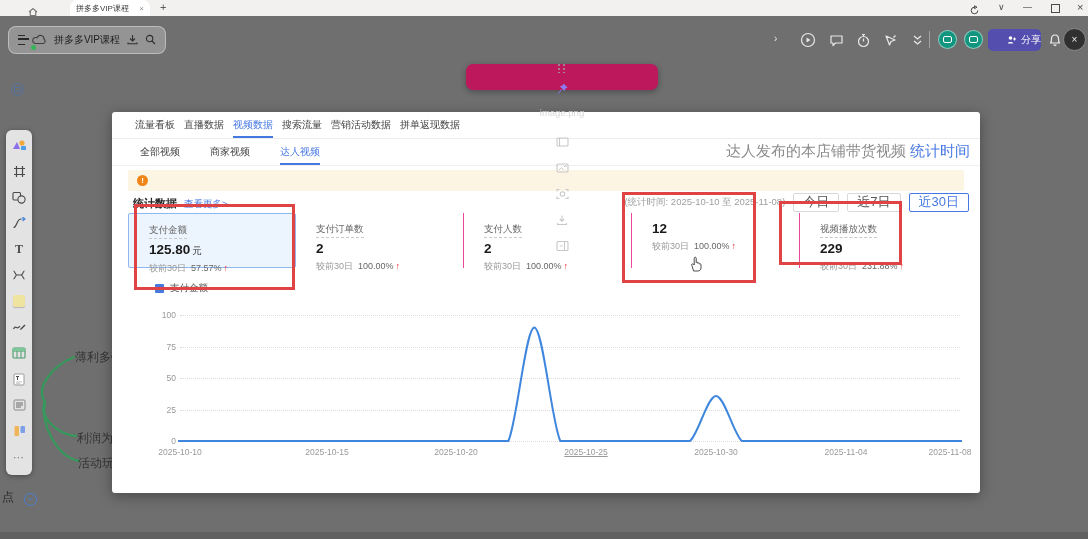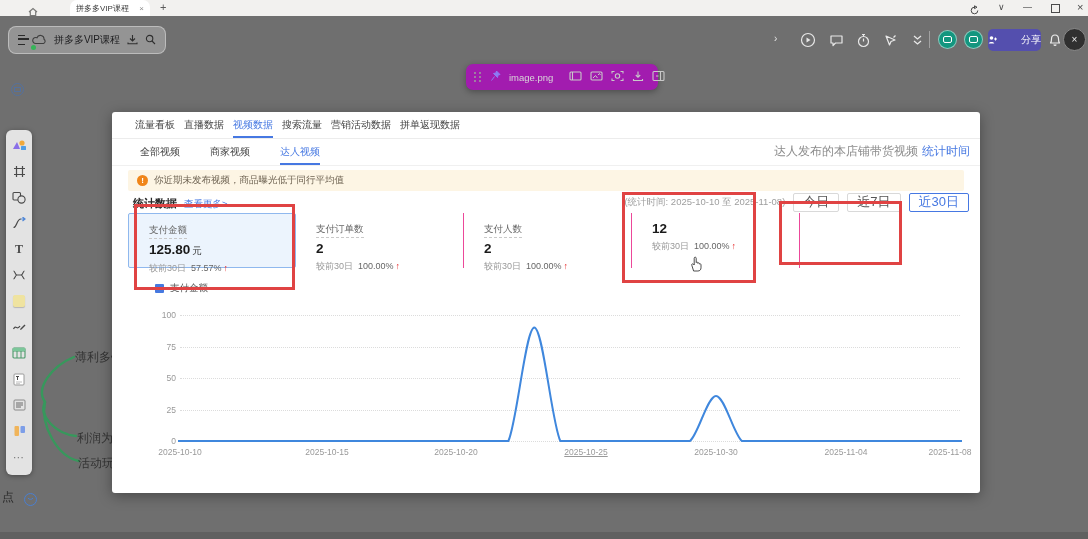--- a/index.html
+++ b/index.html
@@ -12,42 +12,42 @@
   .btab-title{font-size:8px;color:#3c3c3c;flex:1;white-space:nowrap;overflow:hidden;}
   .wctl{font-size:9px;color:#4a4a4a;top:2px;}
   
   .pill{left:8px;top:26px;width:158px;height:28px;background:rgba(255,255,255,.26);border:1px solid rgba(255,255,255,.38);border-radius:8px;display:flex;align-items:center;gap:7px;padding:0 9px;box-sizing:border-box;}
   .hamb{width:11px;height:8px;border-top:1.6px solid #2a2a2a;border-bottom:1.6px solid #2a2a2a;position:relative;}
   .hamb::after{content:"";position:absolute;left:0;top:2.2px;width:11px;height:1.6px;background:#2a2a2a;}
   .doc-title{font-size:10px;color:#1d1d1f;white-space:nowrap;}
   
   .rt-ic{top:31px;width:18px;height:18px;display:flex;align-items:center;justify-content:center;}
   .avatar{width:19px;height:19px;border-radius:50%;background:#13967f;border:1.5px solid rgba(255,255,255,.5);box-sizing:border-box;display:flex;align-items:center;justify-content:center;}
-  .share-btn{left:988px;top:29px;width:53px;height:22px;border-radius:5px;background:#544fae;display:flex;align-items:center;justify-content:space-between;gap:4px;color:#fff;font-size:10px;}
+  .share-btn{left:988px;top:29px;width:53px;height:22px;border-radius:5px;background:#544fae;display:flex;align-items:center;justify-content:flex-end;gap:4px;color:#fff;font-size:10px;}
   .avatar-dark{left:1063px;top:28px;width:23px;height:23px;border-radius:50%;background:#303030;border:1.5px solid #8a8a8a;box-sizing:border-box;display:flex;align-items:center;justify-content:center;color:#eee;font-size:10px;}
   
-  .ftool{left:466px;top:64px;width:192px;height:26px;background:#a21caf;border-radius:7px;box-shadow:0 2px 6px rgba(0,0,0,.3);display:flex;align-items:center;gap:8px;padding:0 8px;box-sizing:border-box;z-index:8;}
+  .ftool{left:466px;top:64px;width:192px;height:26px;background:#be185d;border-radius:7px;box-shadow:0 2px 6px rgba(0,0,0,.3);display:flex;align-items:center;gap:8px;padding:0 8px;box-sizing:border-box;z-index:8;flex-direction:column;}
   .dots{display:grid;grid-template-columns:3px 3px;grid-gap:2px;}
   .dots i{width:1.8px;height:1.8px;background:#9d9d9d;border-radius:50%;}
   .fname{font-size:9.5px;color:#d8d8d8;}
   .fsep{width:1px;height:14px;background:#5c5c5c;}
   
   .palette{left:6px;top:130px;width:26px;height:345px;background:#e3e3e3;border-radius:6px;box-shadow:0 1px 5px rgba(0,0,0,.35);z-index:4;display:flex;flex-direction:column;align-items:center;padding-top:2px;box-sizing:border-box;}
   .pi{width:24px;height:26px;display:flex;align-items:center;justify-content:center;color:#4a4a4a;font-size:11px;}
   .sticky{width:12px;height:12px;background:#efe3a0;border-radius:2px;box-shadow:0 1px 1px rgba(0,0,0,.2);}
   
   .branch-label{font-size:12px;color:#333;z-index:2;white-space:nowrap;}
   
   .panel{left:112px;top:112px;width:868px;height:381px;background:#fff;border-radius:3px;box-shadow:0 3px 14px rgba(0,0,0,.35);z-index:5;}
   .tabs{left:0;top:0;right:0;height:26px;border-bottom:1px solid #ececec;display:flex;align-items:center;gap:9px;padding-left:23px;}
   .tab{font-size:10px;color:#454545;height:26px;line-height:26px;position:relative;}
   .tab.active{color:#4678e2;}
   .tab.active::after{content:"";position:absolute;left:0;right:0;bottom:0;height:2px;background:#4678e2;}
   .subtabs{left:0;top:26px;right:0;height:27px;border-bottom:1px solid #f0f0f0;display:flex;align-items:center;gap:30px;padding-left:28px;}
-  .note{position:absolute;right:10px;top:0;height:27px;display:flex;align-items:center;gap:4px;font-size:12px;}
+  .note{position:absolute;right:10px;top:0;height:27px;display:flex;align-items:center;gap:4px;font-size:15px;}
   .warn{left:16px;top:58px;width:836px;height:21px;background:#fdf5e4;border-radius:2px;display:flex;align-items:center;gap:6px;padding-left:9px;box-sizing:border-box;}
   .warn-ic{width:11px;height:11px;border-radius:50%;background:#f08519;color:#fff;font-size:8px;font-weight:bold;display:flex;align-items:center;justify-content:center;}
   .warn-tx{font-size:9.5px;color:#6e6352;}
   .stitle{left:21px;top:84px;font-size:11px;font-weight:bold;color:#262626;}
   .more{left:72px;top:86px;font-size:9.5px;color:#4678e2;}
   .rangebar{position:absolute;right:11px;top:81px;display:flex;align-items:center;gap:8px;}
   .trange{font-size:9.5px;color:#9e9e9e;}
   .rbtn{font-size:13px;color:#555;background:#fff;border:1px solid #d9d9d9;border-radius:2px;height:17px;line-height:16px;padding:0 9px;}
   .rbtn.active{color:#4678e2;border-color:#4678e2;}
   .cards{left:16px;top:101px;width:840px;height:55px;display:flex;}
@@ -315,21 +315,20 @@
       <span class="tab">全部视频</span>
       <span class="tab">商家视频</span>
       <span class="tab active">达人视频</span>
       <span class="note">
         <span style="color:#8c8c8c;">达人发布的本店铺带货视频</span>
         <span style="color:#4678e2;">统计时间</span>
       </span>
     </div>
     <div class="abs warn">
       <span class="warn-ic">!</span>
-      <span class="warn-tx">你近期未发布视频，商品曝光低于同行平均值</span>
     </div>
     <div class="abs stitle">统计数据</div>
     <div class="abs more">查看更多&gt;</div>
     <div class="rangebar">
       <span class="trange">(统计时间: 2025-10-10 至 2025-11-08)</span>
       <span class="rbtn">今日</span>
       <span class="rbtn">近7日</span>
       <span class="rbtn active">近30日</span>
     </div>
 
@@ -345,20 +344,25 @@
         <div class="c-sub"><span>较前30日</span><span class="c-chg">100.00%</span><span class="c-up">↑</span></div>
       </div>
       <div class="card">
         <div><span class="c-title">支付人数</span></div>
         <div class="c-val"><span>2</span></div>
         <div class="c-sub"><span>较前30日</span><span class="c-chg">100.00%</span><span class="c-up">↑</span></div>
       </div>
       <div class="card">
         <div class="c-val"><span>12</span></div>
         <div class="c-sub"><span>较前30日</span><span class="c-chg">100.00%</span><span class="c-up">↑</span></div>
+      </div>
+      <div class="card" style="border-right:none;">
+        <div><span class="c-title">视频播放次数</span></div>
+        <div class="c-val"><span>229</span></div>
+        <div class="c-sub"><span>较前30日</span><span class="c-chg">231.88%</span><span class="c-up">↑</span></div>
       </div>
     </div>
 
     <div class="abs legend">
       <span class="lsq"></span>
       <span class="ltx">支付金额</span>
     </div>
 
     <div class="abs grid" style="top:203px;"></div>
     <div class="abs grid" style="top:235px;"></div>

